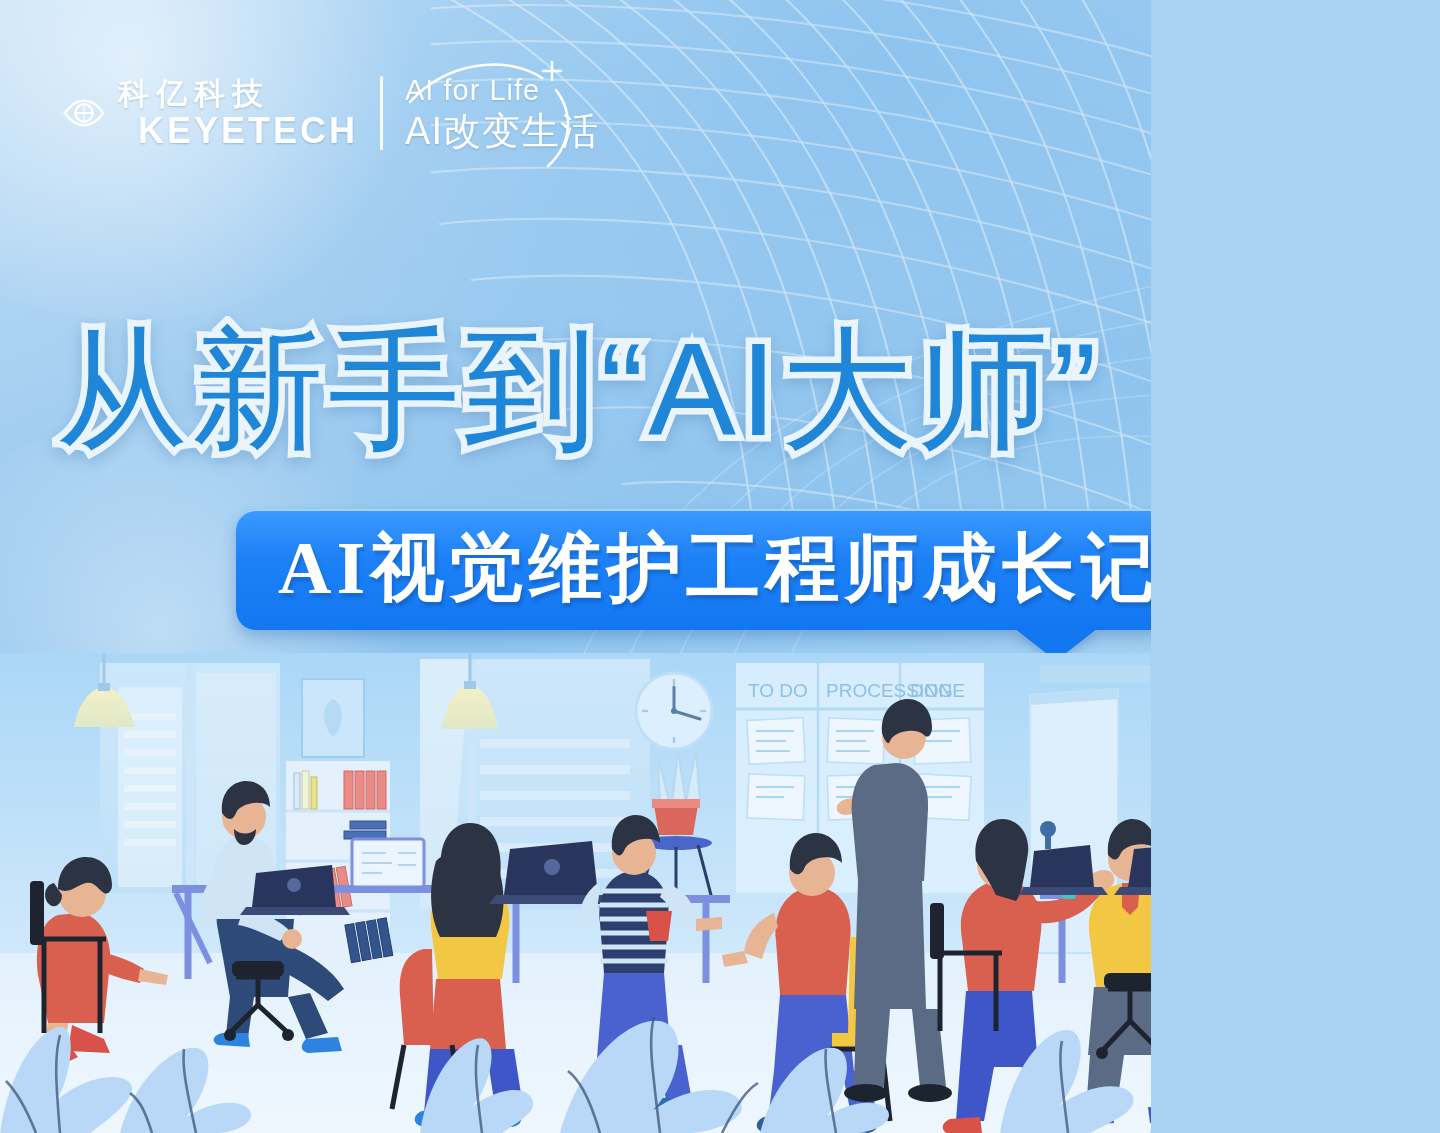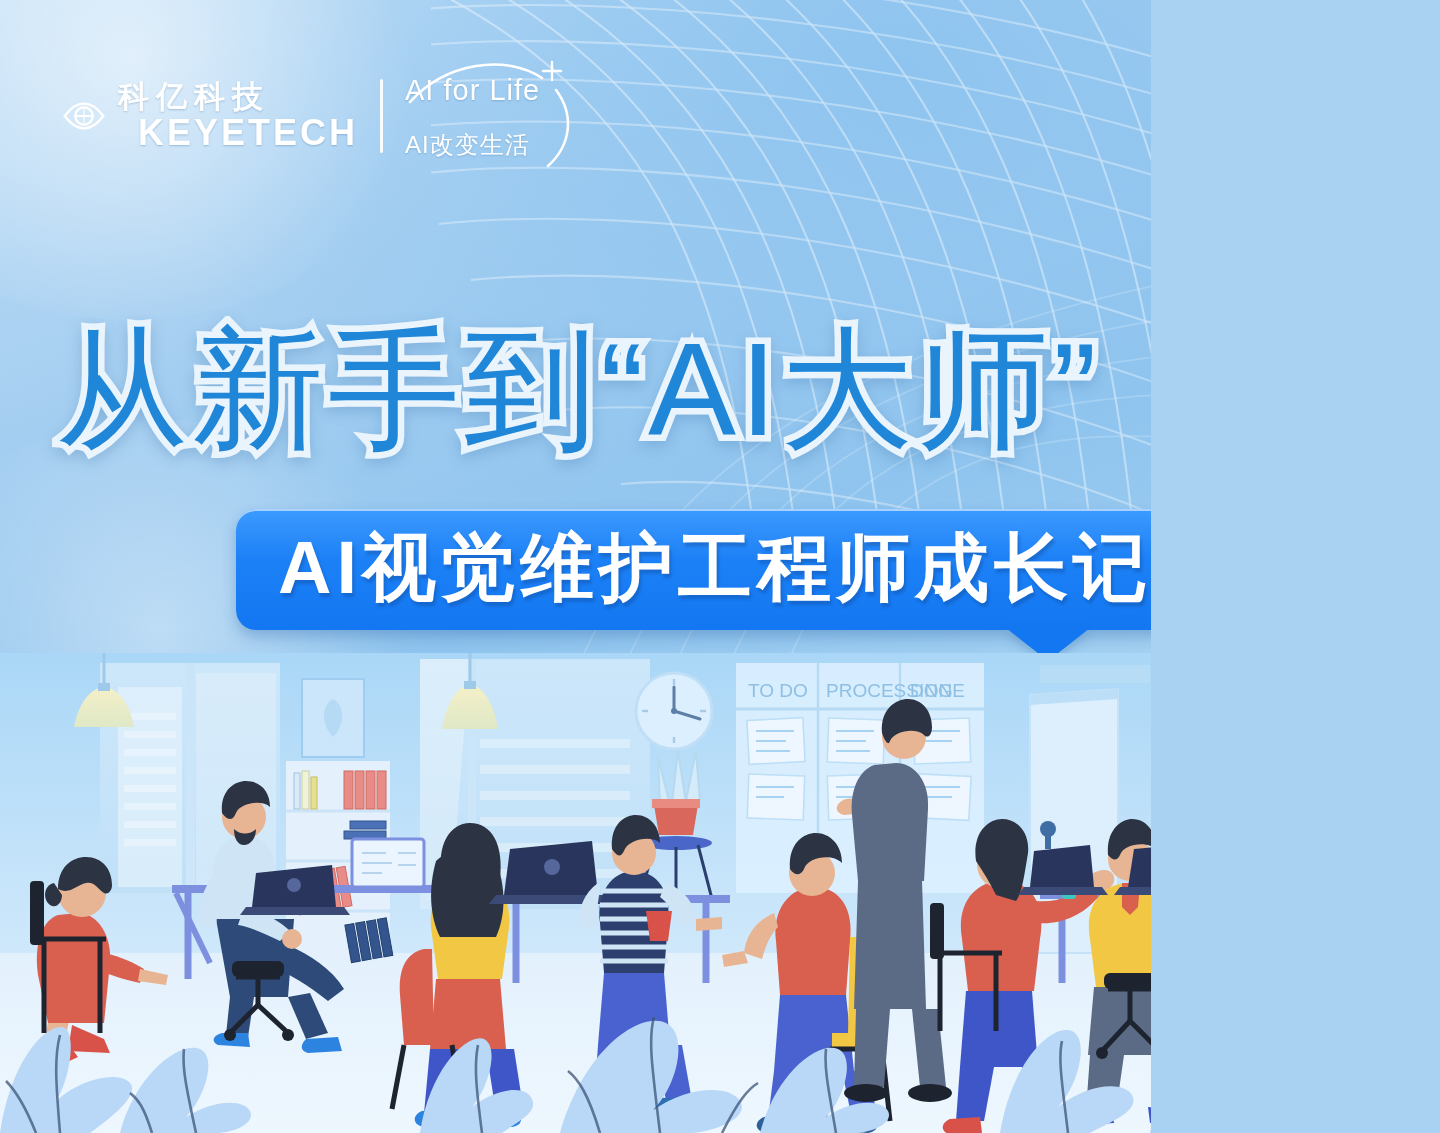--- a/index.html
+++ b/index.html
@@ -33,38 +33,37 @@
     text-shadow:0 1px 2px rgba(40,90,140,.3);
     margin-left:20px;
   }
   .logo-divider { width:3px; height:74px; background:rgba(255,255,255,.92); margin:0 22px; border-radius:2px; }
   .tagline { display:flex; flex-direction:column; justify-content:center; }
   .tag-en {
     font-size:29px; color:#fff; letter-spacing:1px; line-height:1.25; font-weight:400;
     text-shadow:0 1px 2px rgba(40,90,140,.26);
   }
   .tag-cn {
-    font-size:24px; color:#fff; letter-spacing:1px; line-height:1.22; font-weight:400;
+    font-size:38px; color:#fff; letter-spacing:1px; line-height:1.22; font-weight:400;
     text-shadow:0 1px 2px rgba(40,90,140,.26);
-    margin-top:22px;
   }
   .swoosh { position:absolute; left:396px; top:56px; width:200px; height:120px; pointer-events:none; }
 
   
   .headline {
     position:absolute; left:56px; top:324px; width:1330px;
     font-size:132px; font-weight:400; color:#1f86d8;
     letter-spacing:4px; line-height:1; white-space:nowrap;
     -webkit-text-stroke:13px #eaf4fd;
     paint-order:stroke fill;
     filter:drop-shadow(0 5px 7px rgba(30,90,150,.22));
   }
 
   
-  .banner-wrap { position:absolute; left:236px; top:509px; }
+  .banner-wrap { position:absolute; left:236px; top:509px;font-family:Liberation Serif, serif; }
   .banner {
     position:relative; padding:18px 42px 20px 42px; border-radius:20px;
     background:linear-gradient(180deg,#3d9bff 0%, #1c80f6 42%, #1377f2 100%);
     box-shadow:0 7px 14px rgba(25,85,160,.3), inset 0 2px 0 rgba(255,255,255,.55);
   }
   .banner-text {
     font-size:74px; font-weight:700; color:#fff; letter-spacing:5px; line-height:1.12;
     white-space:nowrap; text-shadow:2px 4px 3px rgba(18,70,140,.35);
   }
   .banner-tail {

